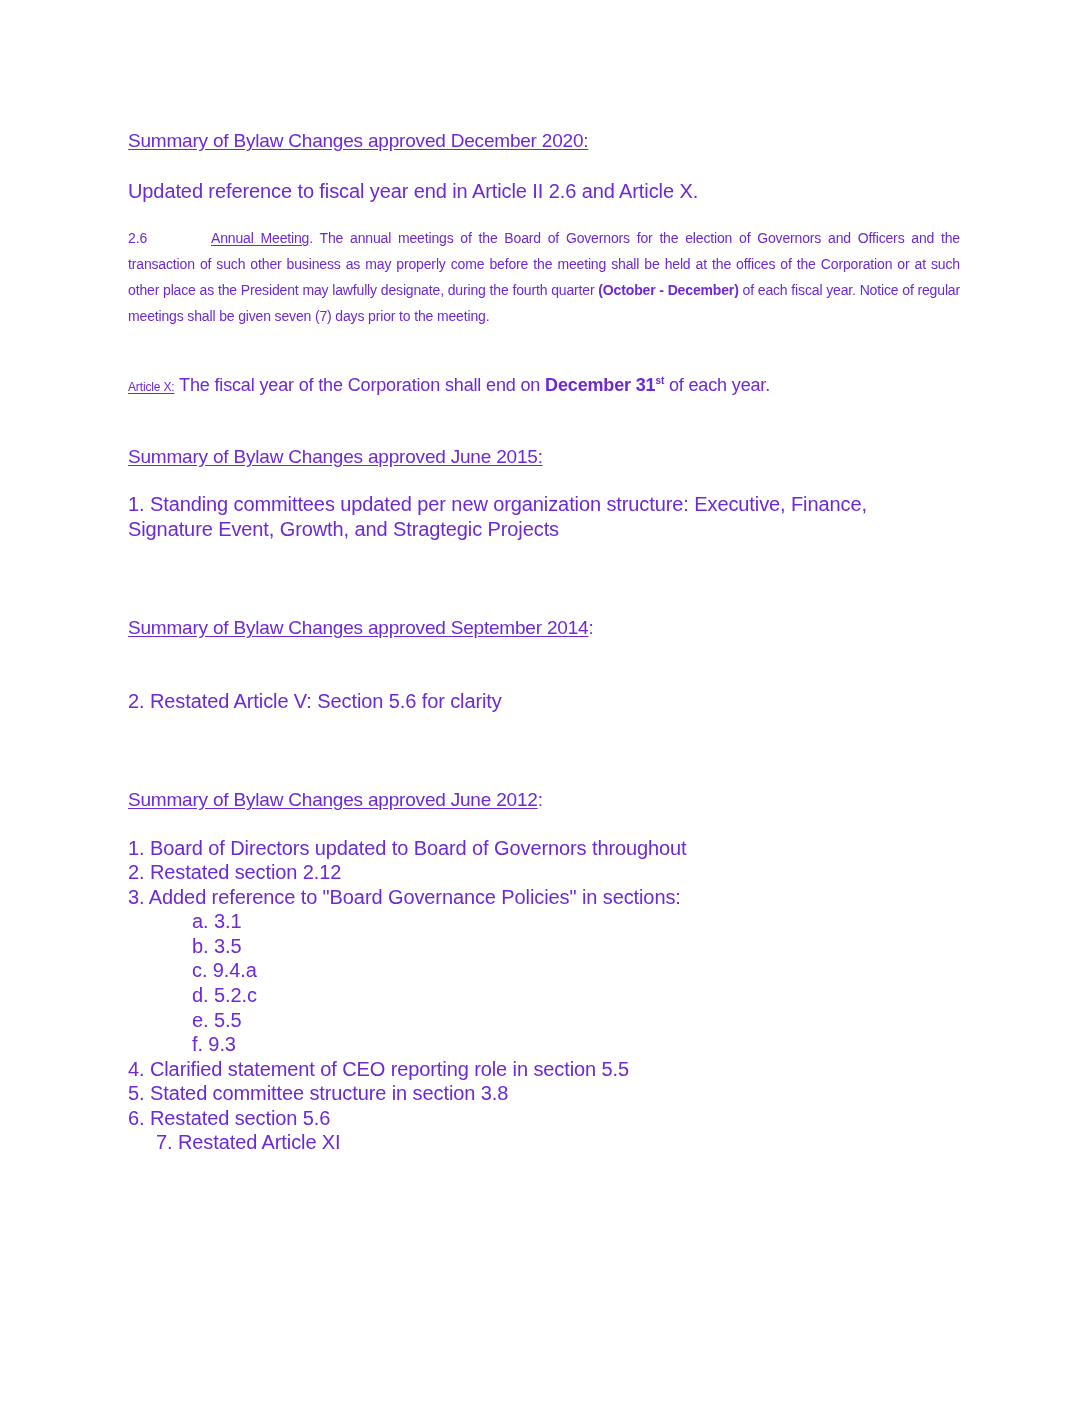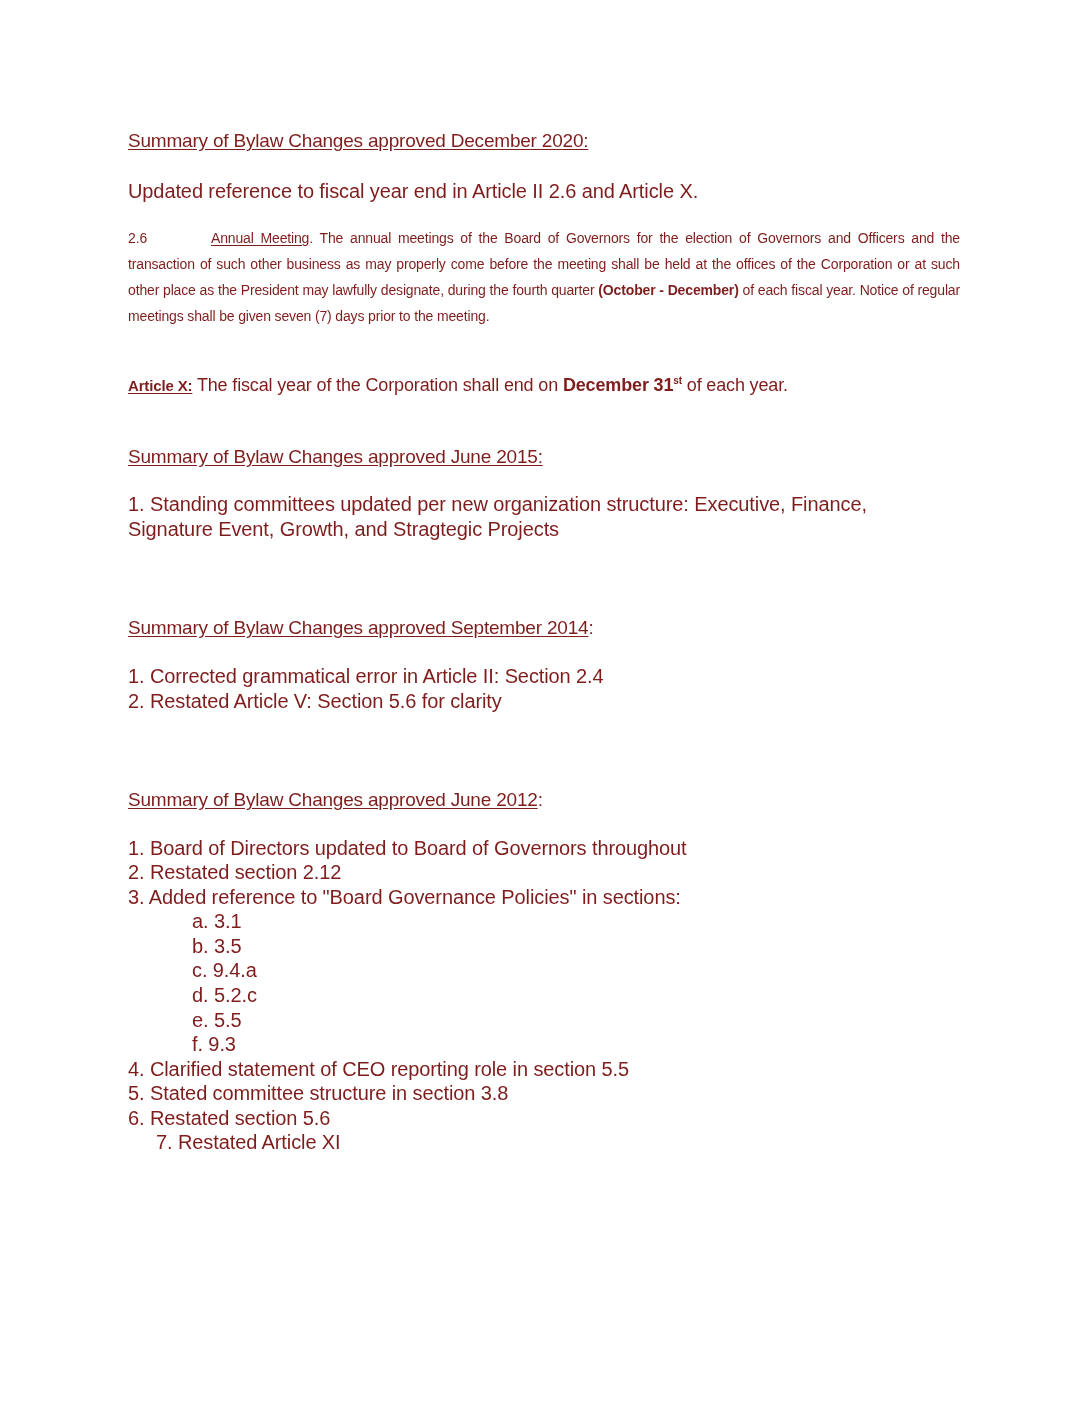--- a/index.html
+++ b/index.html
@@ -1,18 +1,18 @@
 <!DOCTYPE html>
 <html><head>
 <meta charset="utf-8">
 <style>
   html, body { margin: 0; padding: 0; background: #ffffff; }
   body { width: 1088px; height: 1408px; position: relative; overflow: hidden; color: #000; }
   .page { position: absolute; left: 0; top: 0; width: 1088px; height: 1408px; background: #fff; }
-  .t { position: absolute; left: 128px; font-family: "Liberation Sans", sans-serif; white-space: nowrap; color: #7f1d1d; }
+  .t { position: absolute; left: 128px; font-family: "Liberation Sans", sans-serif; white-space: nowrap; color: #6d28d9; }
   .u { text-decoration: underline; text-underline-offset: 2px; }
   .h { font-size: 19px; letter-spacing: -0.2px; }
   .l { font-size: 20px; letter-spacing: -0.1px; }
   .p { font-size: 14px; letter-spacing: -0.15px; left: 128px; width: 832px; text-align: justify; line-height: 26px; white-space: normal; }
   .sub { left: 192px; }
   b { font-weight: bold; }
   sup { font-size: 10px; vertical-align: 7px; line-height: 0; font-weight: bold; }
   .tab { display: inline-block; width: 64px; }
 </style>
 </head>
@@ -21,29 +21,28 @@
 <div class="page">
 
   <div class="t h u" style="top:130px;">Summary of Bylaw Changes approved December 2020:</div>
   <div class="t l" style="top:180px;">Updated reference to fiscal year end in Article II 2.6 and Article X.</div>
 
   <div class="t p" style="top:225px;">
     <span>2.6</span><span class="tab"></span><span class="u">Annual Meeting</span><span>. The annual meetings of the Board of Governors for the election of Governors and Officers and the transaction of such other business as may properly come before the meeting shall be held at the offices of the Corporation or at such other place as the President may lawfully designate, during the fourth quarter </span><b>(October - December)</b><span> of each fiscal year. Notice of regular meetings shall be given seven (7) days prior to the meeting.</span>
   </div>
 
   <div class="t" style="top:375px; font-size:18px; letter-spacing:-0.15px;">
-    <span class="u" style="font-size:15px;font-weight:bold;">Article X:</span><span> The fiscal year of the Corporation shall end on </span><b>December 31</b><sup>st</sup><span> of each year.</span>
+    <span class="u" style="font-size:12px;">Article X:</span><span> The fiscal year of the Corporation shall end on </span><b>December 31</b><sup>st</sup><span> of each year.</span>
   </div>
 
   <div class="t h u" style="top:446px;">Summary of Bylaw Changes approved June 2015:</div>
   <div class="t l" style="top:493px;text-align:center;">1. Standing committees updated per new organization structure:  Executive, Finance,</div>
   <div class="t l" style="top:518px;">Signature Event, Growth, and Stragtegic Projects</div>
 
   <div class="t h" style="top:617px;"><span class="u">Summary of Bylaw Changes approved September 2014</span><span>:</span></div>
-  <div class="t l" style="top:665px;">1. Corrected grammatical error in Article II: Section 2.4</div>
   <div class="t l" style="top:690px;">2. Restated Article V: Section 5.6 for clarity</div>
 
   <div class="t h" style="top:789px;"><span class="u">Summary of Bylaw Changes approved June 2012</span><span>:</span></div>
   <div class="t l" style="top:837px;">1. Board of Directors updated to Board of Governors throughout</div>
   <div class="t l" style="top:861px;">2. Restated section 2.12</div>
   <div class="t l" style="top:886px;">3. Added reference to "Board Governance Policies" in sections:</div>
 
   <div class="t l sub" style="top:910px;">a. 3.1</div>
   <div class="t l sub" style="top:935px;">b. 3.5</div>
   <div class="t l sub" style="top:959px;">c. 9.4.a</div>

